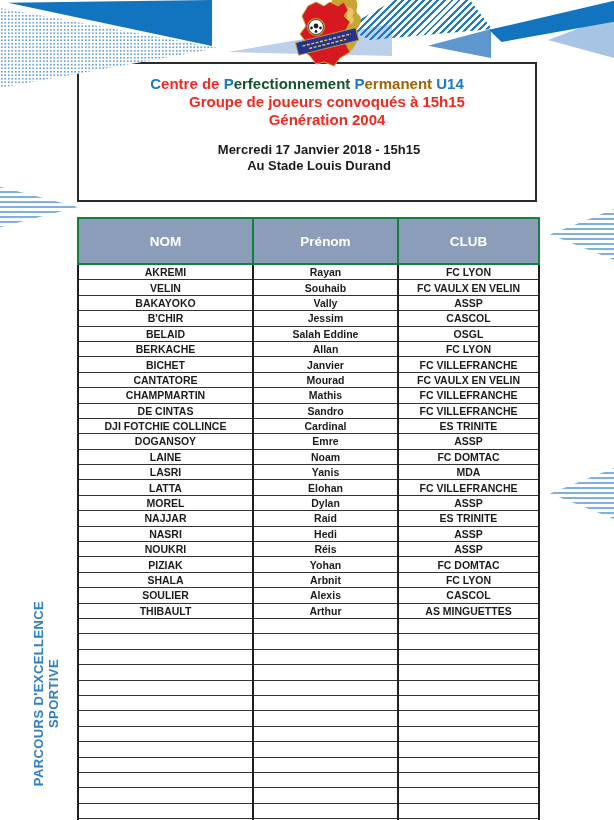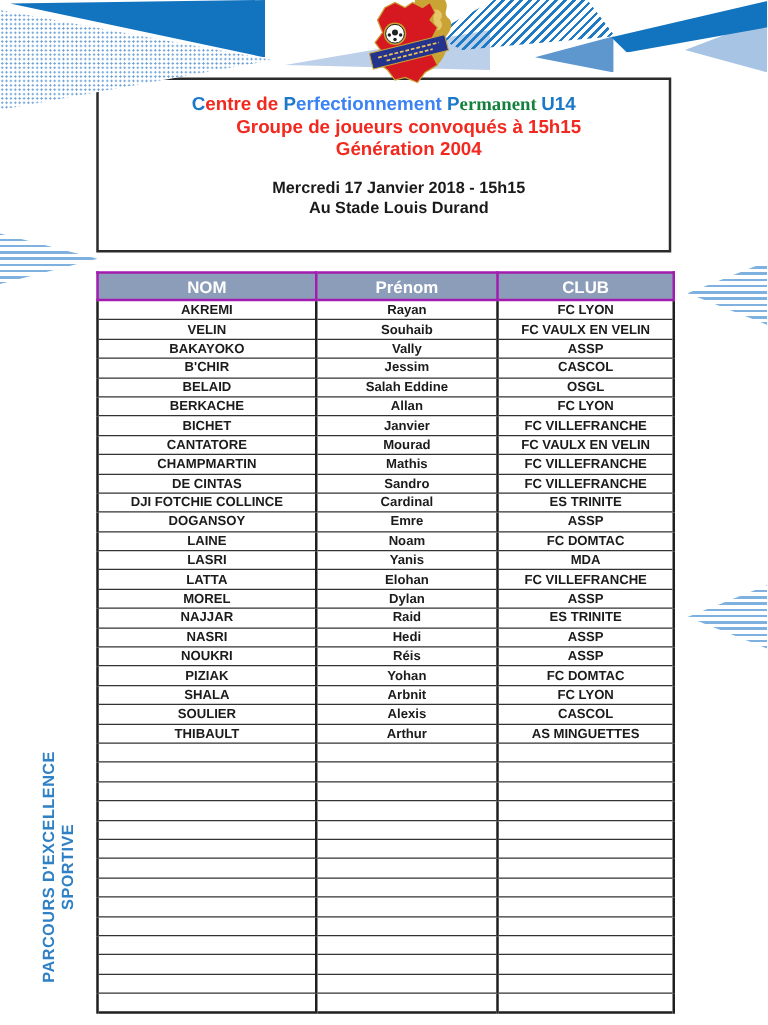--- a/index.html
+++ b/index.html
@@ -65,21 +65,21 @@
   
   .roster{
     position:absolute;left:77px;top:217px;width:461px;z-index:2;
     border-collapse:collapse;table-layout:fixed;
   }
   .roster col.c1{width:175px;}
   .roster col.c2{width:145px;}
   .roster col.c3{width:141px;}
   .roster th{
     background:#8C9DB9;color:#ffffff;font-size:13.5px;font-weight:bold;
-    height:20px;border:2px solid #a21caf;padding:0;
+    height:20px;border:2px solid #15803d;padding:12px;
   }
   .roster td{
     border-left:2px solid #1f1f1f;border-right:2px solid #1f1f1f;
     border-top:1px solid #333;border-bottom:1px solid #333;
     height:14.4px;padding:0;text-align:center;
     font-size:10.5px;font-weight:bold;color:#1b1b1b;
     overflow:hidden;white-space:nowrap;
   }
   .roster{border:2px solid #1f1f1f;}
   
@@ -122,21 +122,21 @@
     <g transform="rotate(-14 33 41)">
       <rect x="2" y="35" width="62" height="13" fill="#26338C" stroke="#C9A435" stroke-width="0.8"></rect>
       <line x1="8" y1="40" x2="58" y2="40" stroke="#E8C45A" stroke-width="1.4" stroke-dasharray="3 1.5"></line>
       <line x1="14" y1="44" x2="52" y2="44" stroke="#E8C45A" stroke-width="1.4" stroke-dasharray="3 1.5"></line>
     </g>
   </svg>
 </div>
 
 <div class="header-box">
   <div class="title-block">
-    <div class="title-line"><span style="color: rgb(28, 121, 200);">C</span><span style="color: rgb(242, 41, 31);">entre de </span><span style="color: rgb(28, 121, 200);">P</span><span style="color: #3b82f6;">erfectionnement </span><span style="color: rgb(28, 121, 200);">P</span><span style="color: #15803d; font-family: Liberation Serif, serif;">ermanent </span><span style="color: rgb(28, 121, 200);">U14</span></div>
+    <div class="title-line"><span style="color: rgb(28, 121, 200);">C</span><span style="color: rgb(242, 41, 31);">entre de </span><span style="color: rgb(28, 121, 200);">P</span><span style="color: #14532d;">erfectionnement </span><span style="color: rgb(28, 121, 200);">P</span><span style="color: #a16207;">ermanent </span><span style="color: rgb(28, 121, 200);">U14</span></div>
     <div class="title-line subtitle">Groupe de joueurs convoqués à 15h15</div>
     <div class="title-line subtitle">Génération 2004</div>
   </div>
   <div class="date-block">
     <div>Mercredi 17 Janvier 2018 - 15h15</div>
     <div>Au Stade Louis Durand</div>
   </div>
 </div>
 
 <table class="roster">

